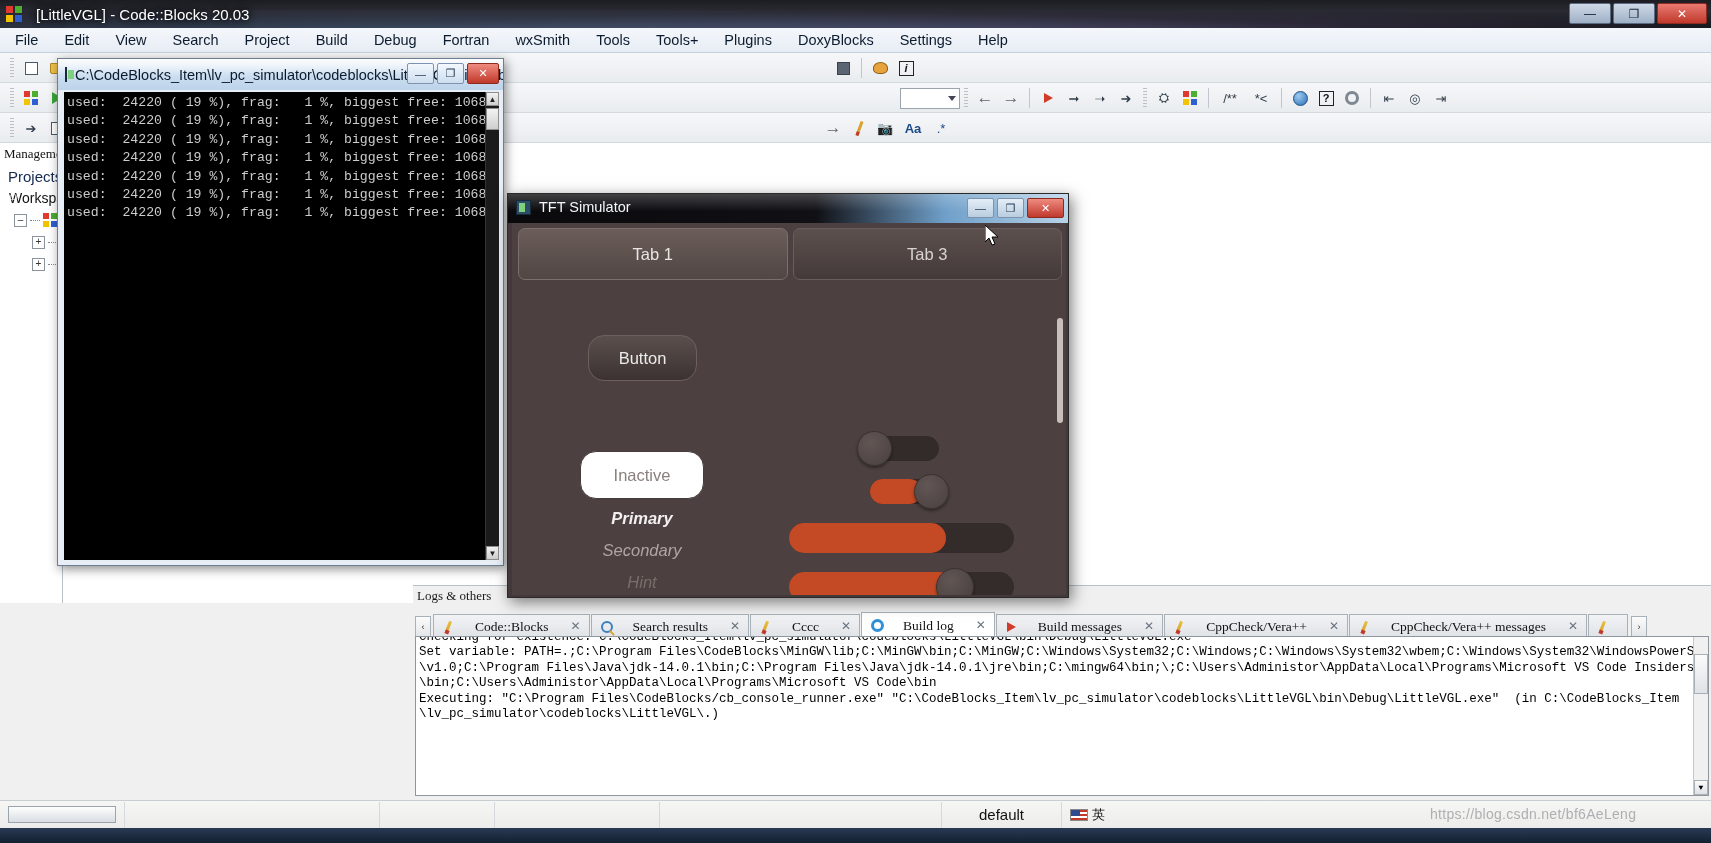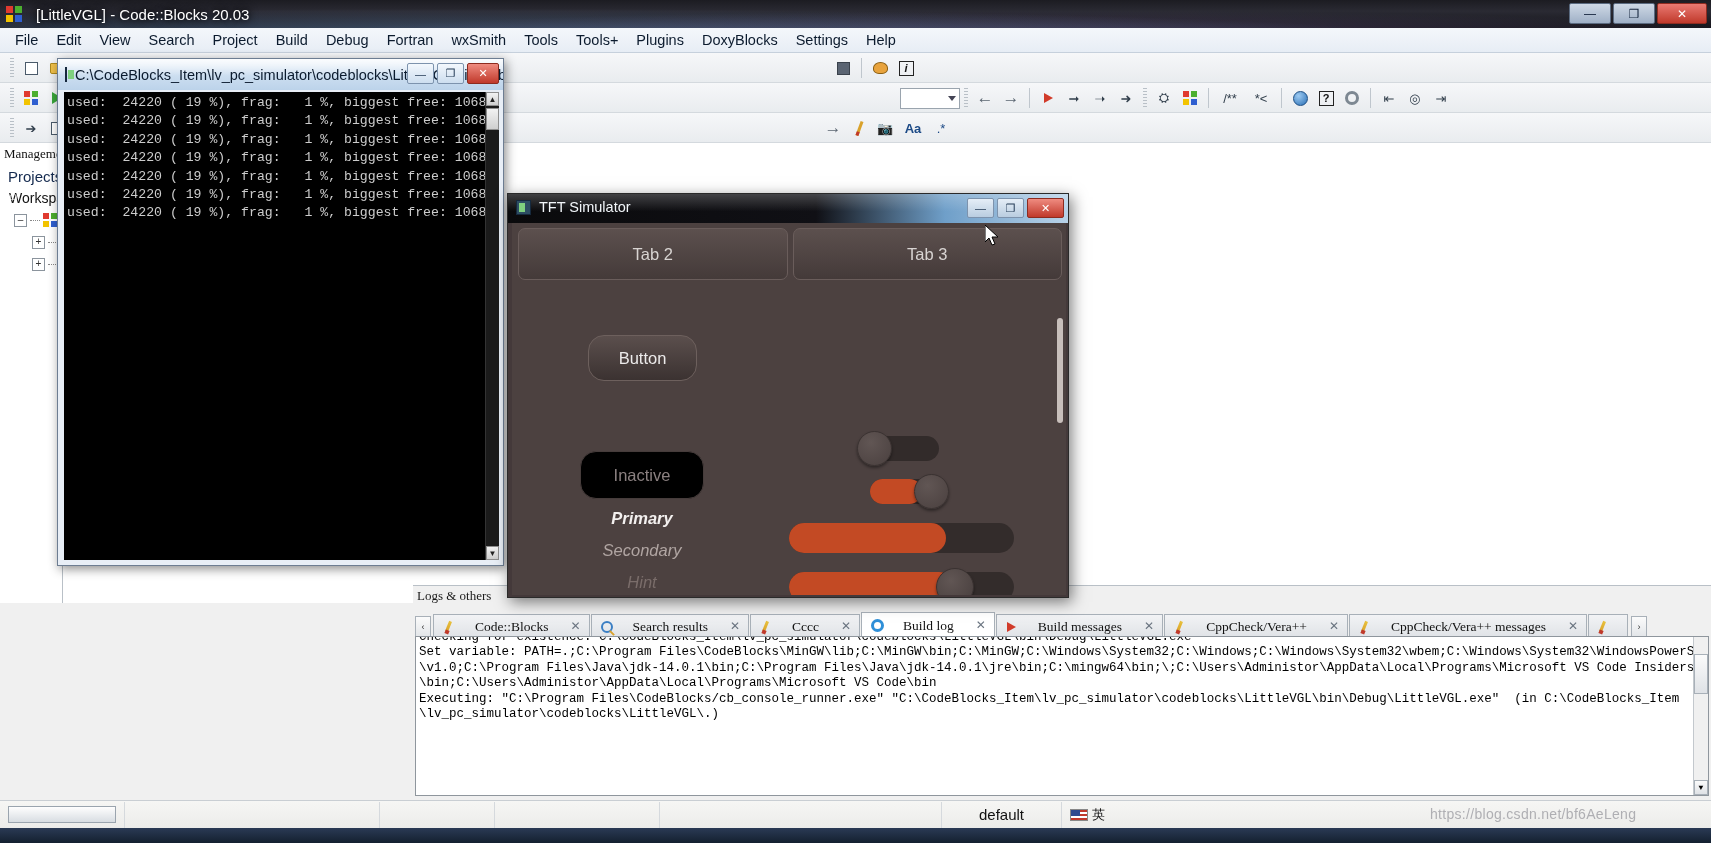--- a/index.html
+++ b/index.html
@@ -45,21 +45,21 @@
   .cb-winbtn { width:42px; height:21px; border:1px solid #5a6a80;
      border-radius:2px; display:flex; align-items:center; justify-content:center;
      background:linear-gradient(to bottom,#cfd9e6,#9fb0c6); color:#12223a; font-size:12px; }
   .cb-winbtn.close { background:linear-gradient(to bottom,#e97a72,#c0392b); border-color:#8f2b20; color:#fff; width:50px;}
 
   
   .cb-menubar {
     position:absolute; left:0; top:28px; width:1711px; height:25px;
     background:linear-gradient(to bottom,#f4f7fb,#e7edf5);
     border-bottom:1px solid #c6d0dc;
-    display:flex; align-items:center; padding-left:6px; gap:0px;
+    display:flex; align-items:center; padding-left:6px; gap:8px;
   }
   .cb-menu-item { font-size:14.5px; color:#0c1b2e; padding:2px 9px; white-space:nowrap; }
 
   
   .cb-toolbars { position:absolute; left:0; top:53px; width:1711px; height:90px;
       background:#eef1f4; border-bottom:1px solid #c9ced3; }
   .tb-row { position:absolute; left:0; width:1711px; height:30px;
       background:linear-gradient(to bottom,#f6f7f9,#e9ecef); border-bottom:1px solid #d4d9de; }
   .tb-row.r1 { top:0; } .tb-row.r2 { top:30px; } .tb-row.r3 { top:60px; }
   .tb { position:absolute; display:flex; align-items:center; height:28px; top:1px; }
@@ -219,21 +219,21 @@
   .lv-tab.active { background:linear-gradient(to bottom,#6b5d5a,#514644);
      color:#e9e5e3; border-color:#7d6e6b; }
 
   .lv-btn { position:absolute; border-radius:16px; display:flex; align-items:center;
      justify-content:center; font-size:16.5px; }
   .lv-btn.normal { left:76px; top:112px; width:109px; height:46px;
      background:linear-gradient(to bottom,#5b4f4d,#3b3231); color:#eceaea; border:1px solid #6d605d;}
   .lv-btn.toggled { left:68px; top:170px; width:124px; height:48px;
      background:linear-gradient(to bottom,#6e615e,#4a403e); color:#f2efee; border:1px solid #7b6d6a;}
   .lv-btn.inactive { left:68px; top:228px; width:124px; height:48px;
-     background:#000000; color:#8b8080; border:1px solid #463c3b;}
+     background:#ffffff; color:#8b8080; border:1px solid #463c3b;}
 
   .lv-label { position:absolute; font-size:16.5px; text-align:center; width:170px;font-style:italic; }
   .lv-label.primary { left:45px; top:286px; color:#f3f0ef; font-weight:bold; }
   .lv-label.secondary { left:45px; top:318px; color:#b0a5a2; }
   .lv-label.hint { left:45px; top:350px; color:#7a6d6a; }
 
   .lv-switch { position:absolute; height:25px; border-radius:13px; }
   .lv-switch .track { position:absolute; inset:0; border-radius:13px; background:#322b2a; }
   .lv-switch .fill { position:absolute; left:0; top:0; bottom:0; border-radius:13px; background:#c34a24; }
   .lv-switch .knob { position:absolute; top:-5px; width:35px; height:35px; border-radius:50%;
@@ -604,21 +604,21 @@
       <div class="tft-btns">
         <div class="tft-btn">—</div>
         <div class="tft-btn">❐</div>
         <div class="tft-btn close">✕</div>
       </div>
     </div>
 
     <div class="lvgl-screen">
 
       <div class="lv-tabbar">
-        <div class="lv-tab">Tab 2</div>
+        <div class="lv-tab active">Tab 1</div>
         <div class="lv-tab">Tab 3</div>
       </div>
 
       <div class="lv-btn normal">Button</div>
       <div class="lv-btn inactive">Inactive</div>
 
       <div class="lv-label primary">Primary</div>
       <div class="lv-label secondary">Secondary</div>
       <div class="lv-label hint">Hint</div>
 

